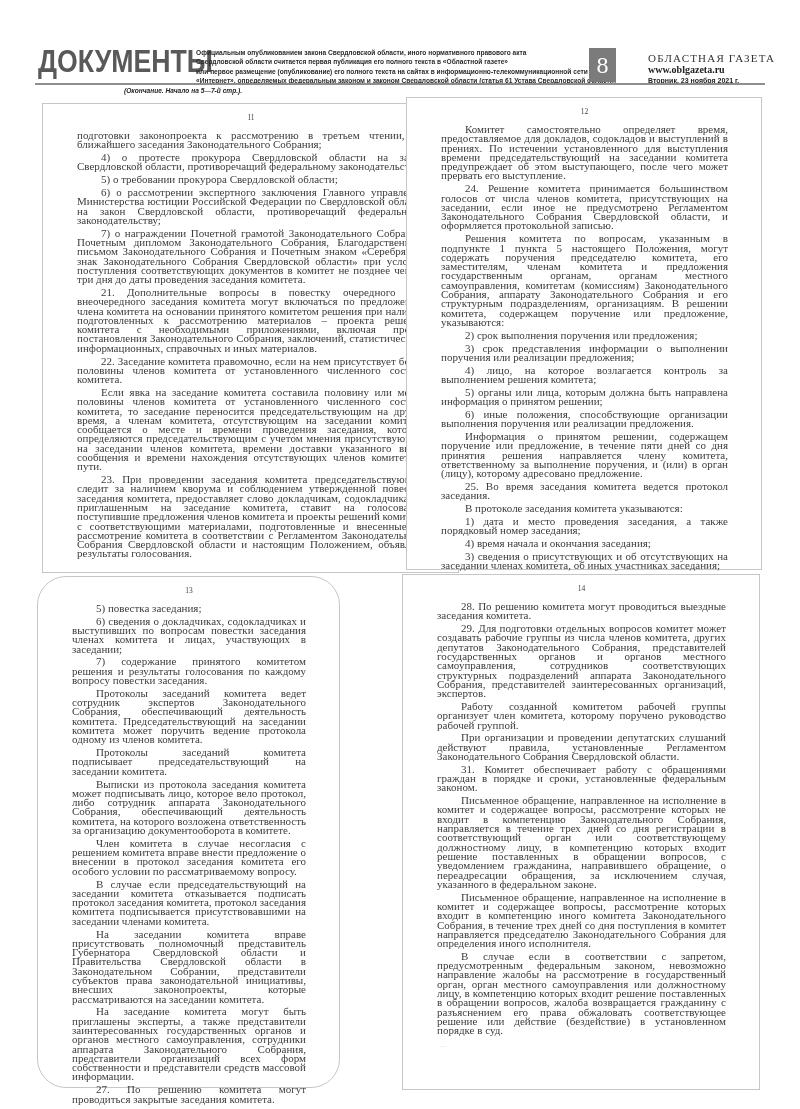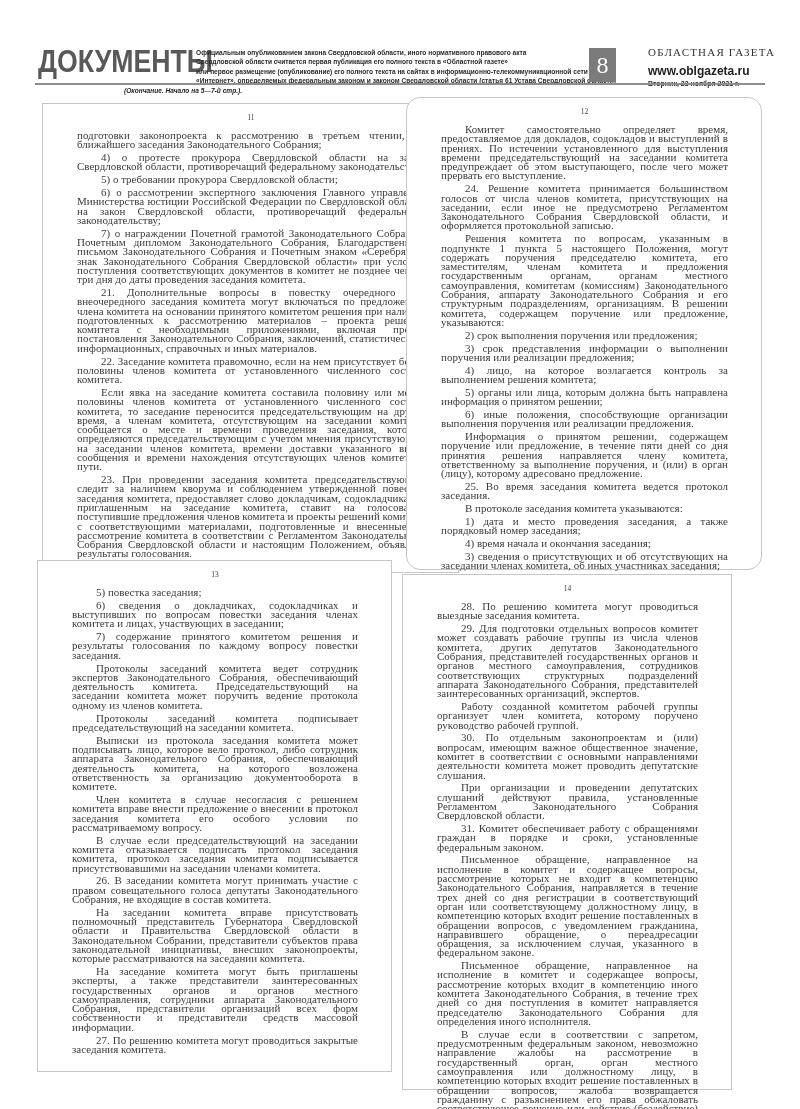--- a/index.html
+++ b/index.html
@@ -27,28 +27,28 @@
     font-weight: bold; font-size: 6.6px; line-height: 9.4px;
     color: #2b2b2b;
   }
   .legal-line { margin: 0; white-space: nowrap; }
   .page-number-box {
     position: absolute; left: 589px; top: 48px; width: 27px; height: 34px;
     background: #7b7b7b; color: #ffffff;
     display: flex; align-items: center; justify-content: center;
     font-family: "Liberation Serif", serif; font-size: 24px; font-weight: normal;
   }
-  .paper-info { position: absolute; left: 648px; top: 46px; width: 120px; color: #222; }
+  .paper-info { position: absolute; left: 648px; top: 52px; width: 120px; color: #222; }
   .paper-name {
     font-family: "Liberation Serif", serif; font-size: 11px;
     letter-spacing: 1.2px; white-space: nowrap; color: #333;
   }
   .paper-site {
-    font-family: Liberation Sans, sans-serif; font-weight: bold;
-    font-size: 12px; margin-top: 6px; color: #222;
+    font-family: Liberation Serif, serif; font-weight: bold;
+    font-size: 10px; margin-top: 0; color: #222;
   }
   .paper-date {
     font-family: "Liberation Sans", sans-serif; font-weight: bold;
     font-size: 7px; margin-top: 2px; color: #222;
   }
   .masthead-rule {
     position: absolute; left: 35px; top: 83px; width: 730px; height: 2px;
     background: #8f8f8f;
   }
   .continuation {
@@ -60,23 +60,23 @@
 
   
   .doc-page {
     position: absolute;
     background: #ffffff;
     border: 1px solid #c6c6c6;
     box-sizing: border-box;
     padding: 9px 33px 10px 34px;
   }
   .p11 { left: 42px;  top: 103px; width: 417px; height: 470px; }
-  .p12 { left: 406px; top: 97px;  width: 356px; height: 473px; border-radius: 14px; }
-  .p13 { left: 37px;  top: 560px; width: 355px; height: 512px; }
-  .p14 { left: 402px; top: 574px; width: 330px; height: 516px; }
+  .p12 { left: 406px; top: 97px;  width: 356px; height: 473px; }
+  .p13 { left: 37px;  top: 576px; width: 303px; height: 512px; border-radius: 29px; }
+  .p14 { left: 402px; top: 574px; width: 358px; height: 516px; }
 
   .doc-num {
     text-align: center; font-size: 7.5px; color: #3c3c3c;
     margin-bottom: 9px;
   }
   .doc-body p.para {
     margin: 0 0 3.5px 0;
     font-size: 11px; line-height: 9.3px;
     text-align: justify; text-indent: 24px;
     color: #3c3c3c;
@@ -153,34 +153,32 @@
     <div class="doc-num">13</div>
     <div class="doc-body">
         <p class="para">5) повестка заседания;</p>
         <p class="para">6) сведения о докладчиках, содокладчиках и выступивших по вопросам повестки заседания членах комитета и лицах, участвующих в заседании;</p>
         <p class="para">7) содержание принятого комитетом решения и результаты голосования по каждому вопросу повестки заседания.</p>
         <p class="para">Протоколы заседаний комитета ведет сотрудник экспертов Законодательного Собрания, обеспечивающий деятельность комитета. Председательствующий на заседании комитета может поручить ведение протокола одному из членов комитета.</p>
         <p class="para">Протоколы заседаний комитета подписывает председательствующий на заседании комитета.</p>
         <p class="para">Выписки из протокола заседания комитета может подписывать лицо, которое вело протокол, либо сотрудник аппарата Законодательного Собрания, обеспечивающий деятельность комитета, на которого возложена ответственность за организацию документооборота в комитете.</p>
         <p class="para">Член комитета в случае несогласия с решением комитета вправе внести предложение о внесении в протокол заседания комитета его особого условии по рассматриваемому вопросу.</p>
         <p class="para">В случае если председательствующий на заседании комитета отказывается подписать протокол заседания комитета, протокол заседания комитета подписывается присутствовавшими на заседании членами комитета.</p>
-        <p class="para">26. В заседании комитета могут принимать участие с правом совещательного голоса депутаты Законодательного Собрания, не входящие в состав комитета.</p>
         <p class="para">На заседании комитета вправе присутствовать полномочный представитель Губернатора Свердловской области и Правительства Свердловской области в Законодательном Собрании, представители субъектов права законодательной инициативы, внесших законопроекты, которые рассматриваются на заседании комитета.</p>
         <p class="para">На заседание комитета могут быть приглашены эксперты, а также представители заинтересованных государственных органов и органов местного самоуправления, сотрудники аппарата Законодательного Собрания, представители организаций всех форм собственности и представители средств массовой информации.</p>
         <p class="para">27. По решению комитета могут проводиться закрытые заседания комитета.</p>
       </div>
   </section>
 
   <section class="doc-page p14">
     <div class="doc-num">14</div>
     <div class="doc-body">
         <p class="para">28. По решению комитета могут проводиться выездные заседания комитета.</p>
         <p class="para">29. Для подготовки отдельных вопросов комитет может создавать рабочие группы из числа членов комитета, других депутатов Законодательного Собрания, представителей государственных органов и органов местного самоуправления, сотрудников соответствующих структурных подразделений аппарата Законодательного Собрания, представителей заинтересованных организаций, экспертов.</p>
         <p class="para">Работу созданной комитетом рабочей группы организует член комитета, которому поручено руководство рабочей группой.</p>
-        <p class="para">30. По отдельным законопроектам и (или) вопросам, имеющим важное общественное значение, комитет в соответствии с основными направлениями деятельности комитета может проводить депутатские слушания.</p>
         <p class="para">При организации и проведении депутатских слушаний действуют правила, установленные Регламентом Законодательного Собрания Свердловской области.</p>
         <p class="para">31. Комитет обеспечивает работу с обращениями граждан в порядке и сроки, установленные федеральным законом.</p>
         <p class="para">Письменное обращение, направленное на исполнение в комитет и содержащее вопросы, рассмотрение которых не входит в компетенцию Законодательного Собрания, направляется в течение трех дней со дня регистрации в соответствующий орган или соответствующему должностному лицу, в компетенцию которых входит решение поставленных в обращении вопросов, с уведомлением гражданина, направившего обращение, о переадресации обращения, за исключением случая, указанного в федеральном законе.</p>
         <p class="para">Письменное обращение, направленное на исполнение в комитет и содержащее вопросы, рассмотрение которых входит в компетенцию иного комитета Законодательного Собрания, в течение трех дней со дня поступления в комитет направляется председателю Законодательного Собрания для определения иного исполнителя.</p>
         <p class="para">В случае если в соответствии с запретом, предусмотренным федеральным законом, невозможно направление жалобы на рассмотрение в государственный орган, орган местного самоуправления или должностному лицу, в компетенцию которых входит решение поставленных в обращении вопросов, жалоба возвращается гражданину с разъяснением его права обжаловать соответствующее решение или действие (бездействие) в установленном порядке в суд.</p>
       </div>
     <div class="faint">…</div>
   </section>
 
 </div>

